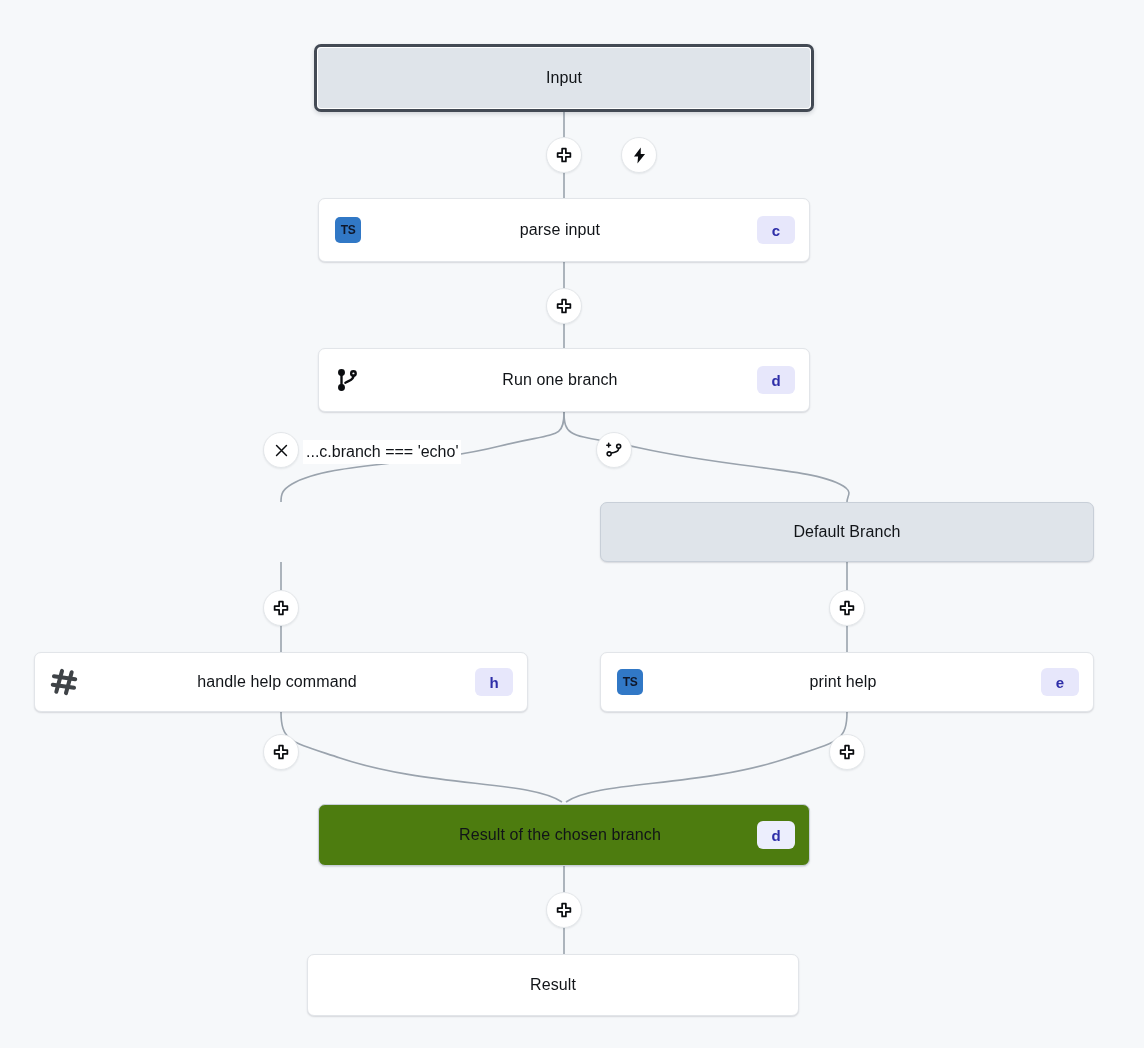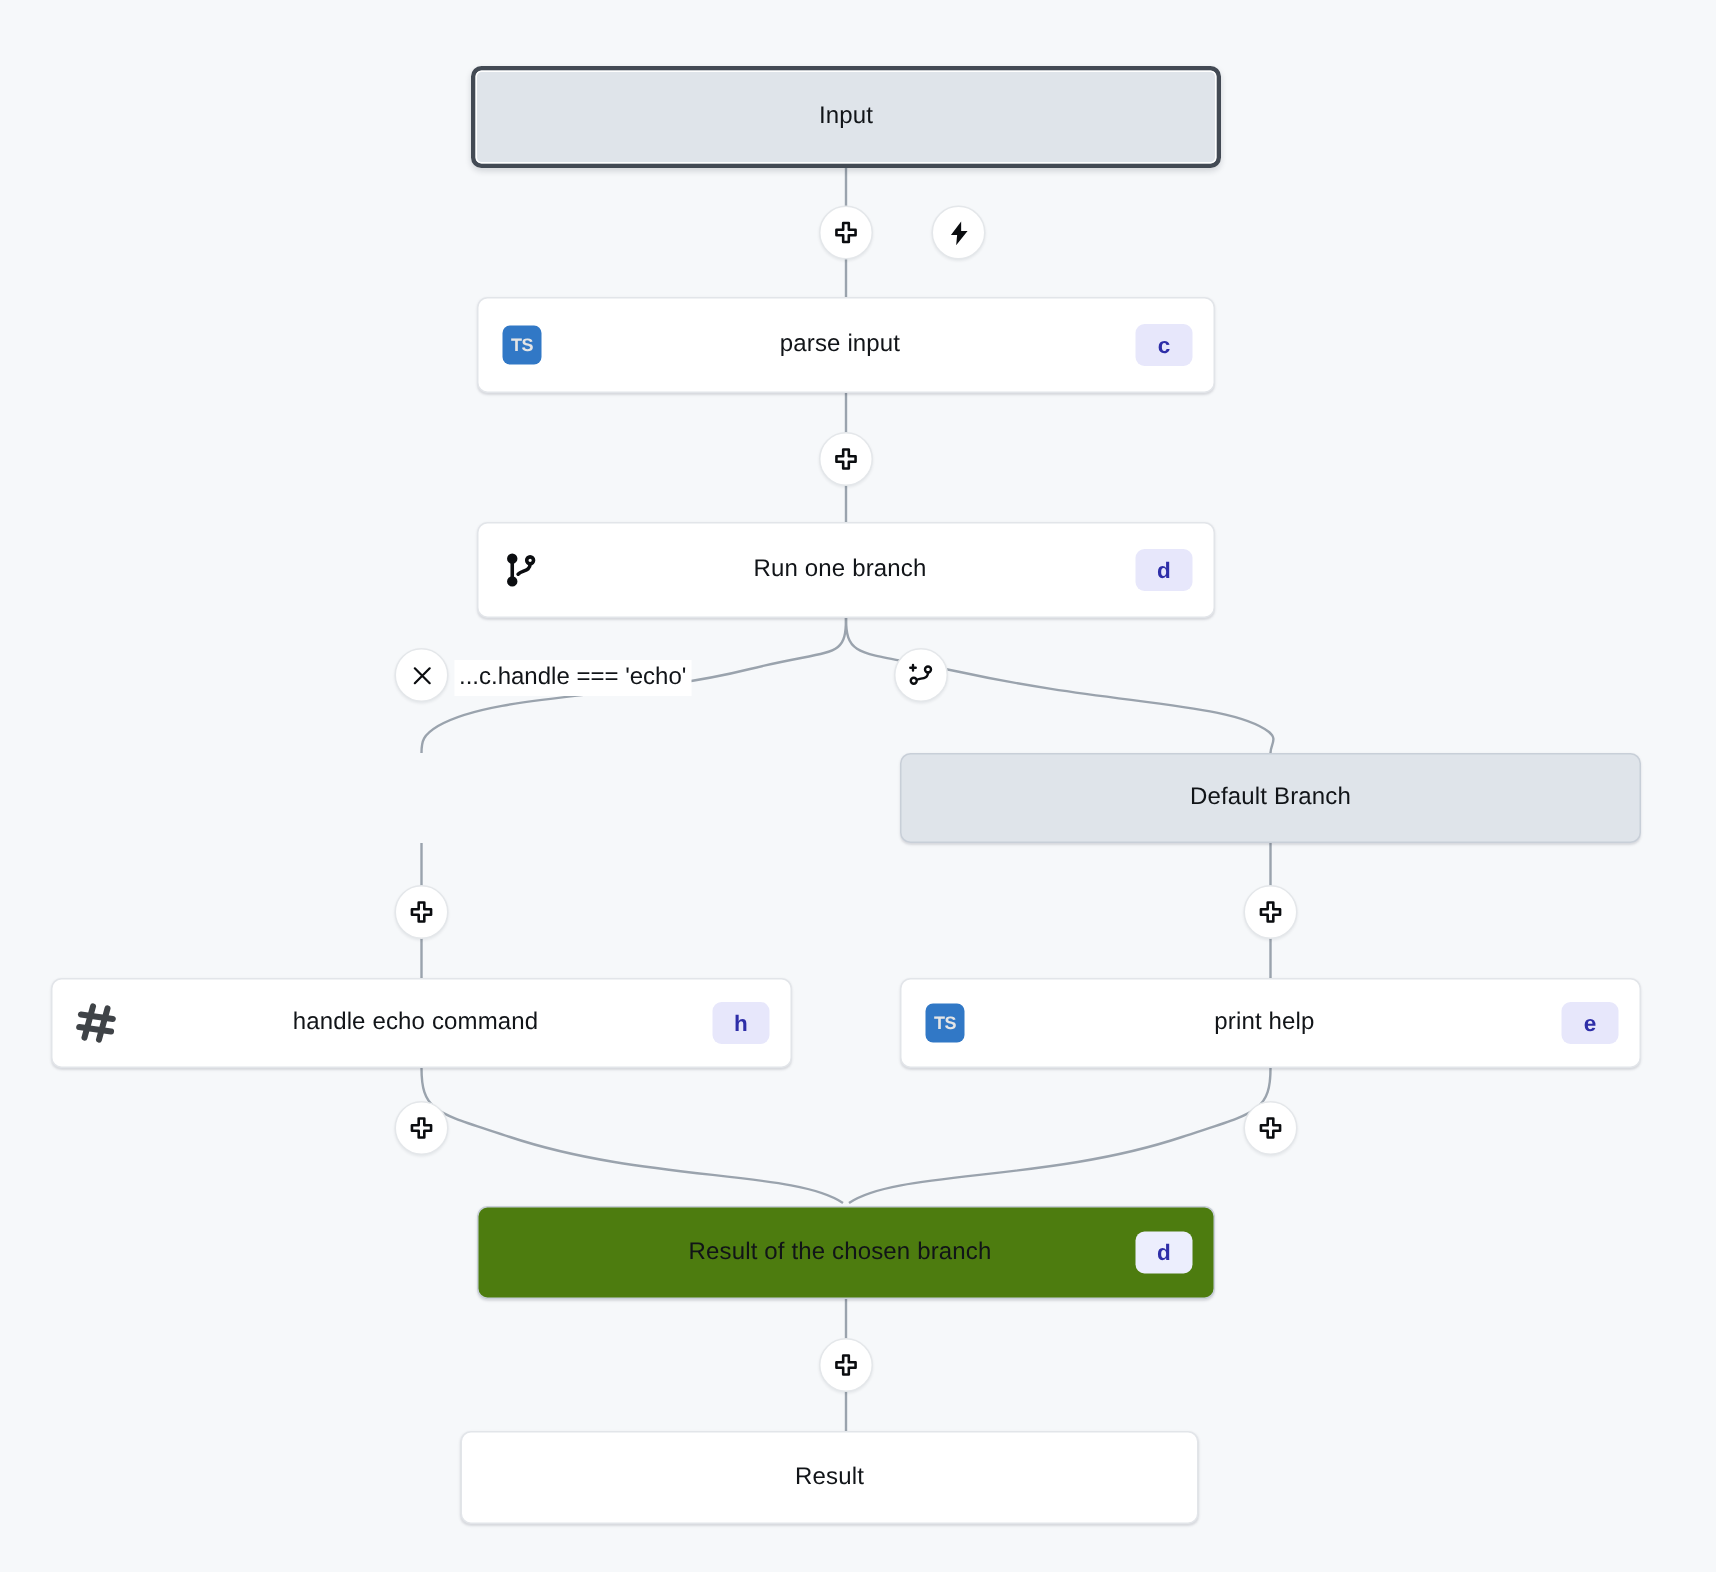--- a/index.html
+++ b/index.html
@@ -80,21 +80,21 @@
     display: flex;
     align-items: center;
     justify-content: center;
     margin-right: 4px;
   }
   .ts-badge {
     width: 26px;
     height: 26px;
     border-radius: 5px;
     background: #3178c6;
-    color: #e5e5e5;
+    color: #0f172a;
     font-size: 12px;
     font-weight: bold;
     display: flex;
     align-items: center;
     justify-content: center;
     letter-spacing: -0.3px;
     font-family: "Liberation Sans", sans-serif;
   }
 
   
@@ -207,21 +207,21 @@
 
   <div class="node step" style="left:34px; top:652px; width:494px; height:60px;">
     <span class="nicon">
       <svg width="30" height="30" viewBox="0 0 24 24" fill="none" stroke="#3f4347" stroke-width="3.2" stroke-linecap="round" transform="rotate(8)">
         <path d="M9.2 3.4 L7.0 20.6"></path>
         <path d="M17.0 3.4 L14.8 20.6"></path>
         <path d="M3.4 8.6 L20.6 8.6"></path>
         <path d="M3.4 15.4 L20.6 15.4"></path>
       </svg>
     </span>
-    <span class="title">handle echo command</span>
+    <span class="title">handle help command</span>
     <span class="kbadge">h</span>
   </div>
 
   <div class="node step" style="left:600px; top:652px; width:494px; height:60px;">
     <span class="nicon">
       <span class="ts-badge">TS</span>
     </span>
     <span class="title">print help</span>
     <span class="kbadge">e</span>
   </div>
@@ -231,21 +231,21 @@
     <span class="title">Result of the chosen branch</span>
     <span class="kbadge flat">d</span>
   </div>
 
   <div class="node step" style="left:307px; top:954px; width:492px; height:62px;">
     <span class="lspace"></span>
     <span class="title">Result</span>
     <span class="lspace"></span>
   </div>
 
-  <div class="edge-label" style="left:303px; top:440px;">...c.handle === 'echo'</div>
+  <div class="edge-label" style="left:303px; top:440px;">...c.branch === 'echo'</div>
 
   <div class="circ" style="left:546px; top:137px;">
     <svg width="18" height="18" viewBox="0 0 24 24" fill="none" stroke="#0b0d10" stroke-width="2.3" stroke-linejoin="round">
       <path d="M9.5 3.5 h5 v6 h6 v5 h-6 v6 h-5 v-6 h-6 v-5 h6 z"></path>
     </svg>
   </div>
 
   <div class="circ" style="left:621px; top:137px;">
     <svg width="19" height="19" viewBox="0 0 24 24">
       <path d="M13.6 2 L5 13.4 h5.2 L9.4 22 L19 10.2 h-5.4 z" fill="#0b0d10"></path>

